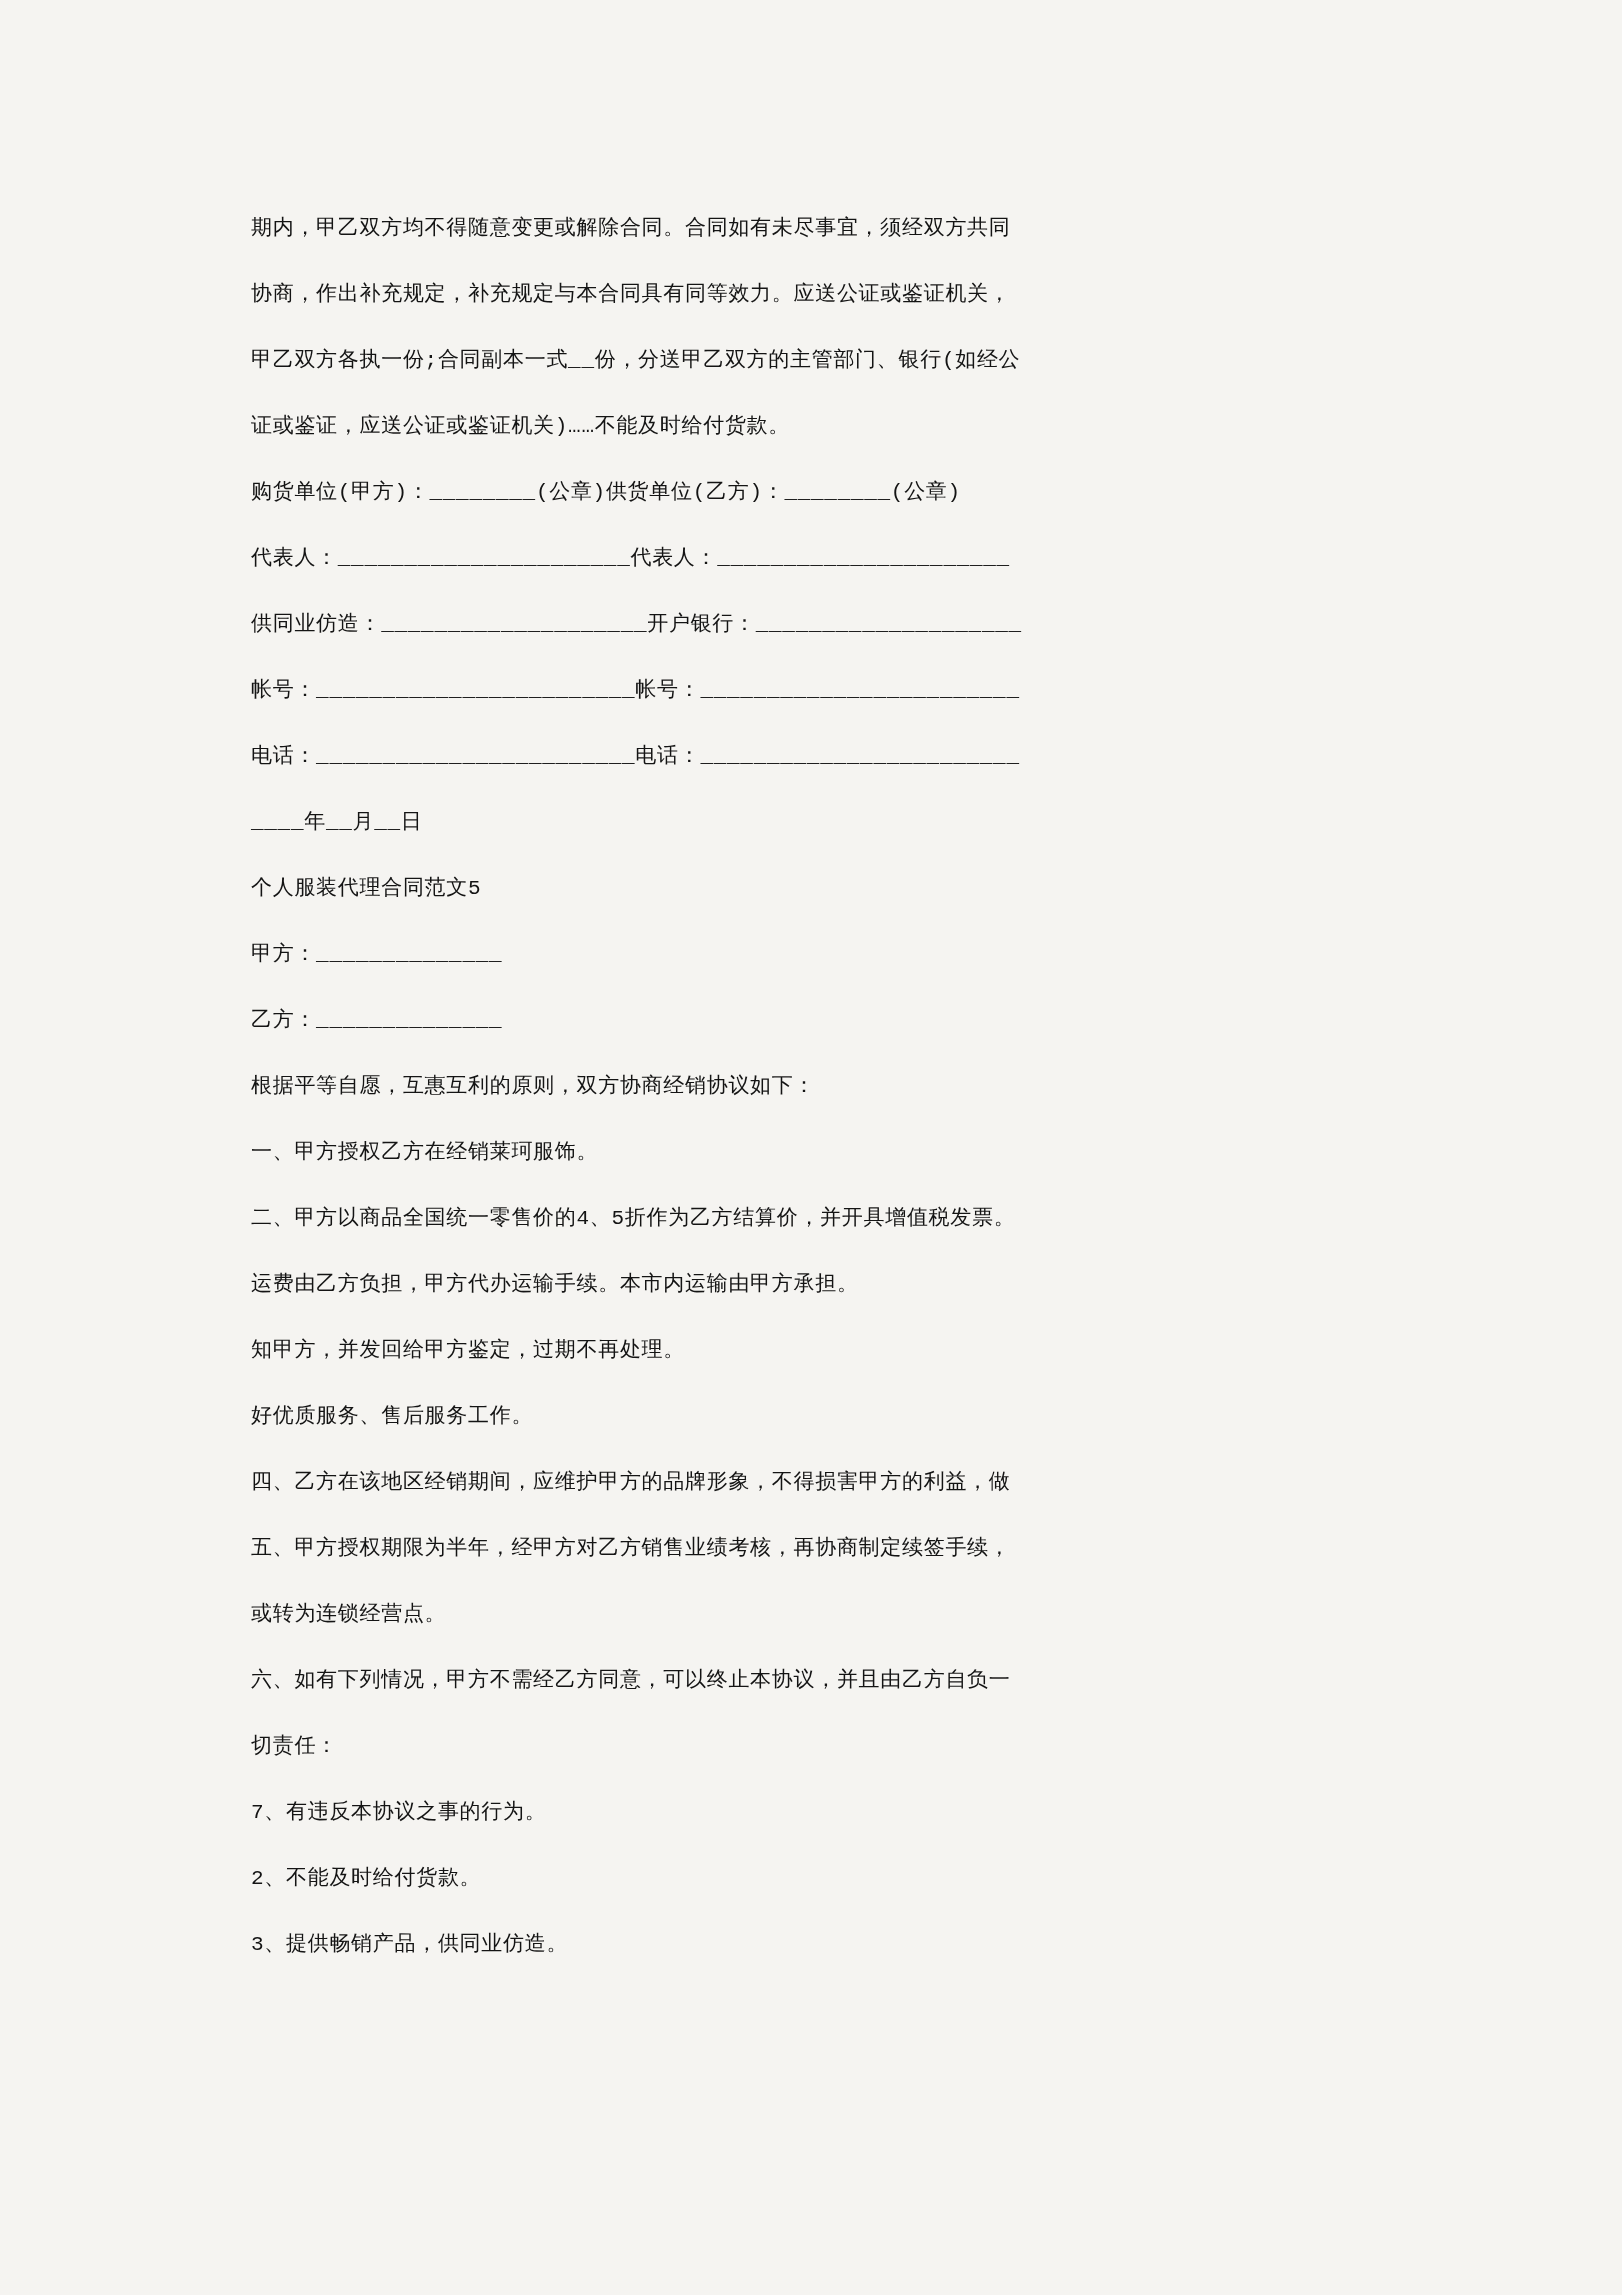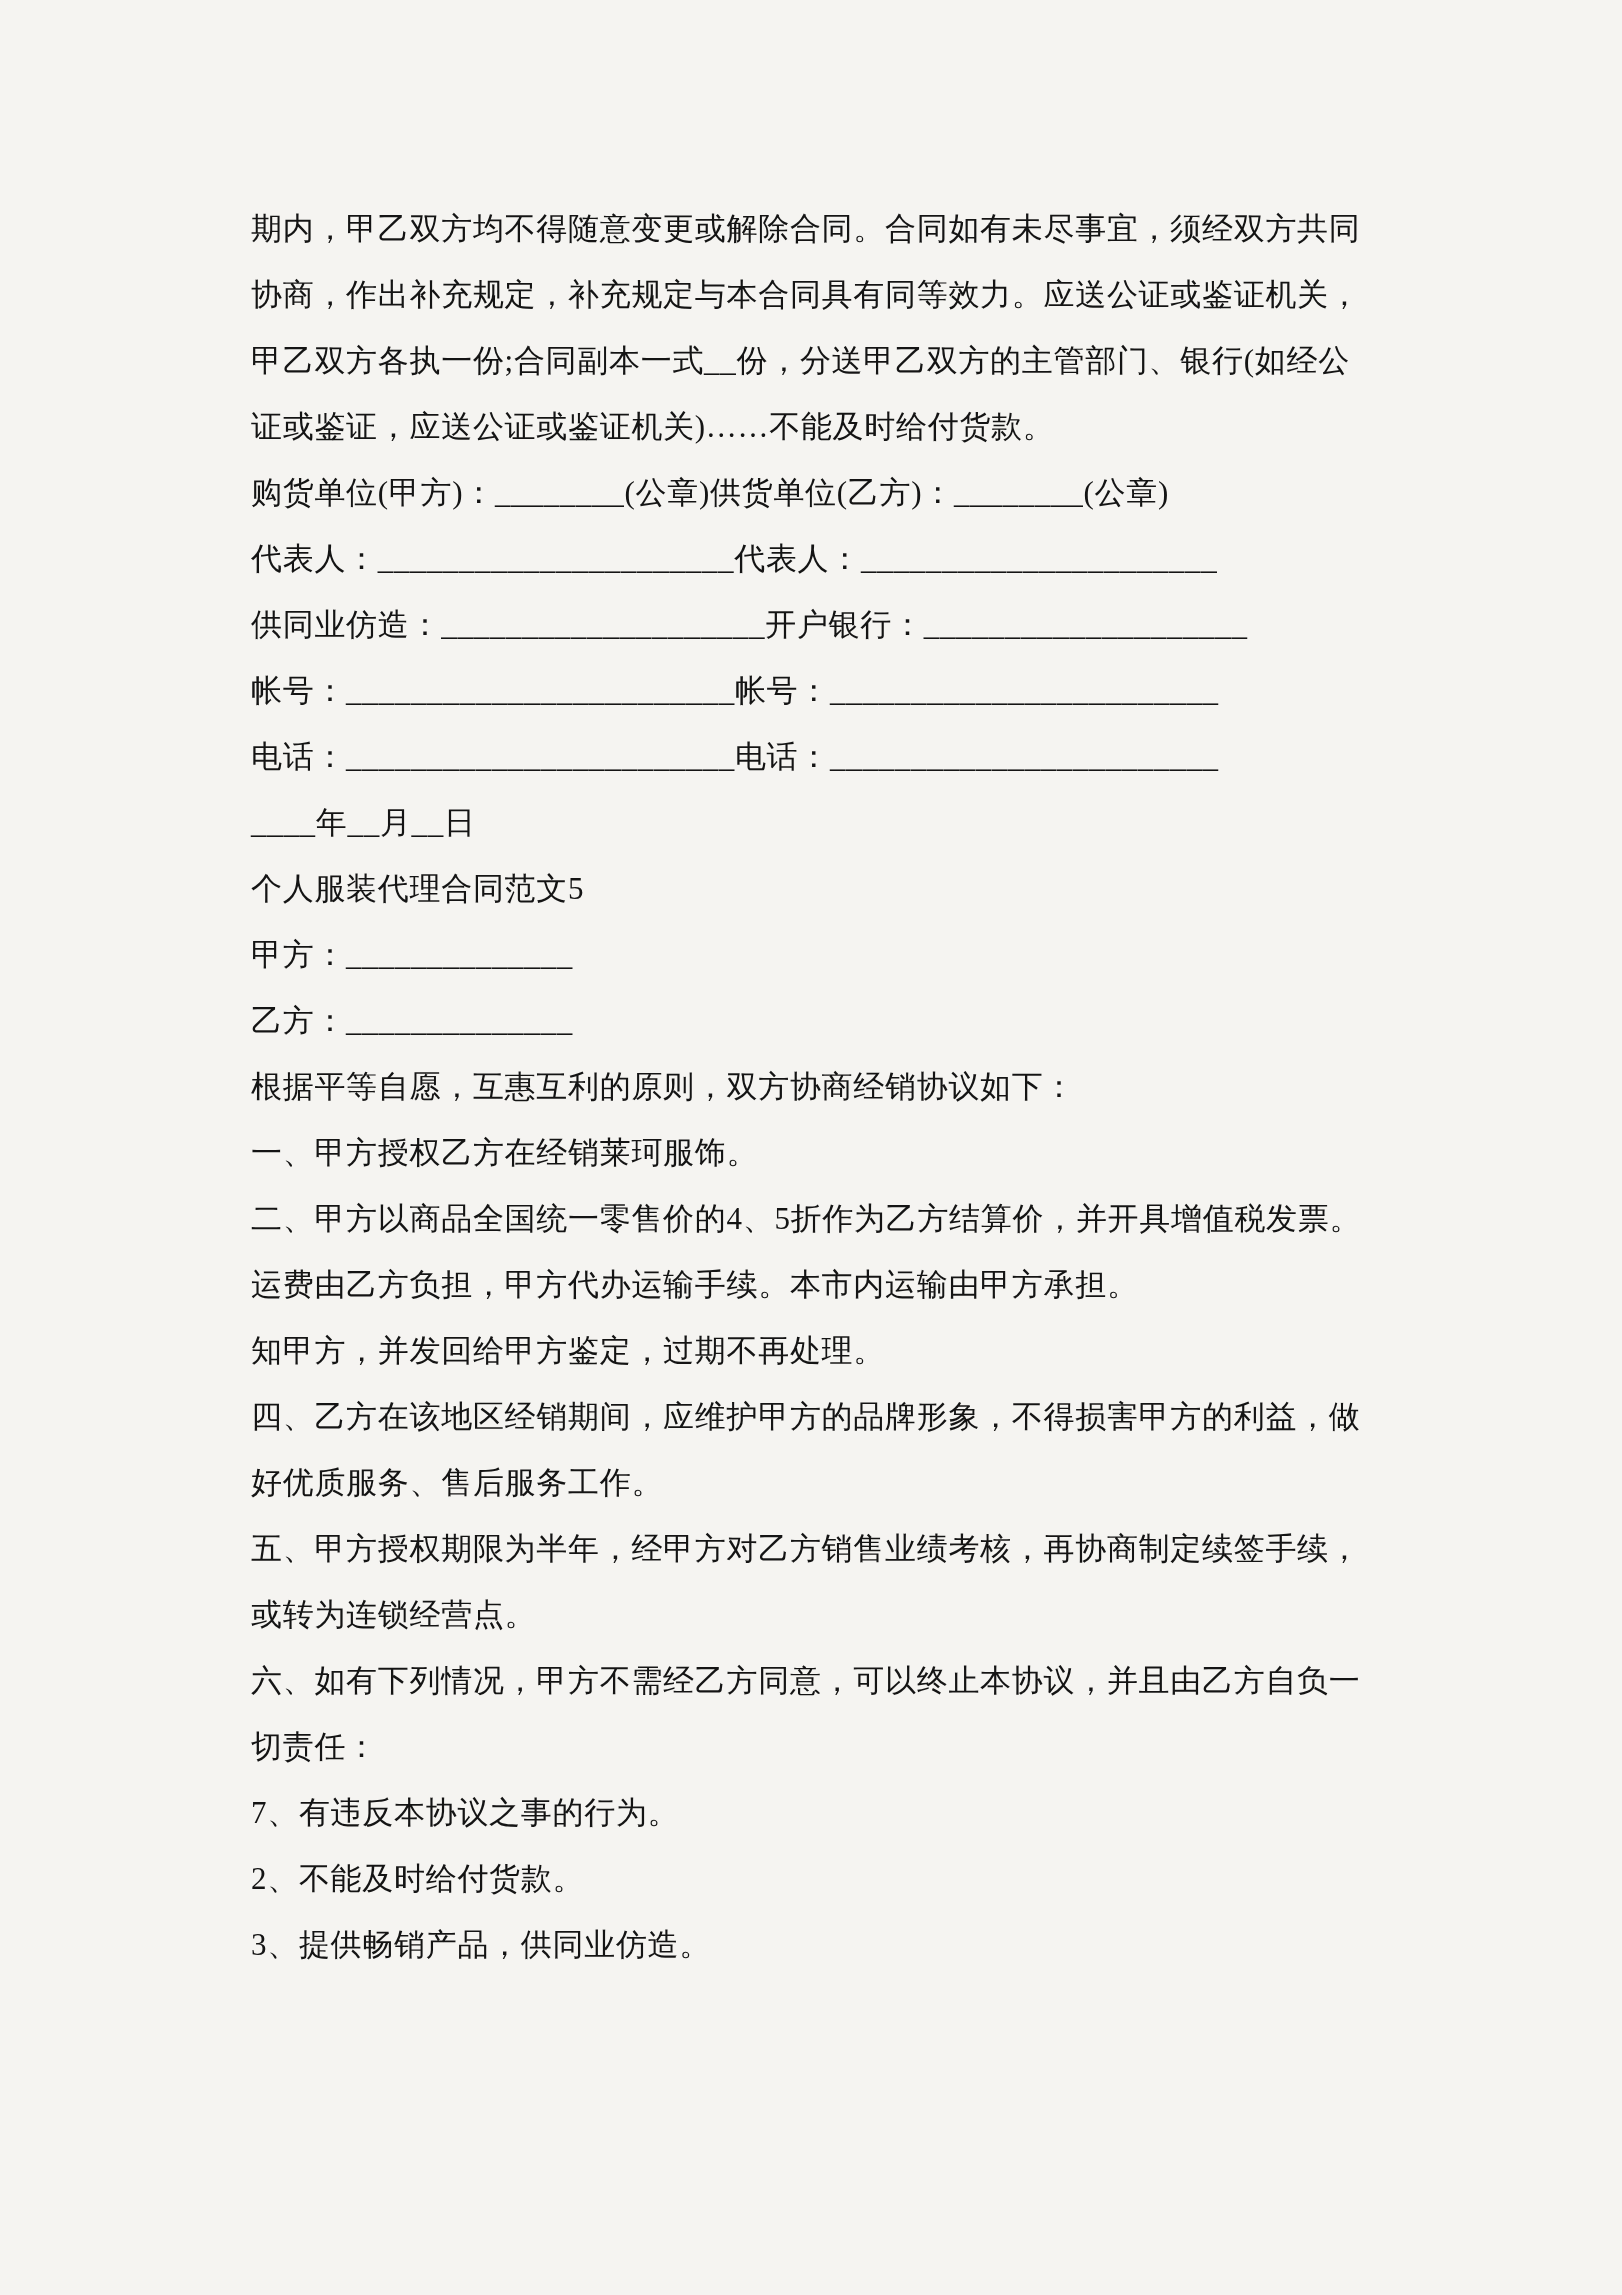--- a/index.html
+++ b/index.html
@@ -15,22 +15,22 @@
     overflow: hidden;
   }
   .content {
     position: absolute;
     top: 196px;
     left: 251px;
     right: 209px;
   }
   .line {
     margin: 0;
-    font-family: Liberation Serif, serif;
-    font-size: 31px;
+    font-family: Liberation Mono, monospace;
+    font-size: 21px;
     line-height: 66px;
     color: #141414;
     white-space: nowrap;
     letter-spacing: 0.7px;
   }
 </style>
 </head>
 <body>
 
 <div class="page">
@@ -46,22 +46,22 @@
     <p class="line">电话：________________________电话：________________________</p>
     <p class="line">____年__月__日</p>
     <p class="line">个人服装代理合同范文5</p>
     <p class="line">甲方：______________</p>
     <p class="line">乙方：______________</p>
     <p class="line">根据平等自愿，互惠互利的原则，双方协商经销协议如下：</p>
     <p class="line">一、甲方授权乙方在经销莱珂服饰。</p>
     <p class="line">二、甲方以商品全国统一零售价的4、5折作为乙方结算价，并开具增值税发票。</p>
     <p class="line">运费由乙方负担，甲方代办运输手续。本市内运输由甲方承担。</p>
     <p class="line">知甲方，并发回给甲方鉴定，过期不再处理。</p>
+    <p class="line">好优质服务、售后服务工作。</p>
     <p class="line">四、乙方在该地区经销期间，应维护甲方的品牌形象，不得损害甲方的利益，做</p>
-    <p class="line">好优质服务、售后服务工作。</p>
     <p class="line">五、甲方授权期限为半年，经甲方对乙方销售业绩考核，再协商制定续签手续，</p>
     <p class="line">或转为连锁经营点。</p>
     <p class="line">六、如有下列情况，甲方不需经乙方同意，可以终止本协议，并且由乙方自负一</p>
     <p class="line">切责任：</p>
     <p class="line">7、有违反本协议之事的行为。</p>
     <p class="line">2、不能及时给付货款。</p>
     <p class="line">3、提供畅销产品，供同业仿造。</p>
   </div>
 </div>
 

